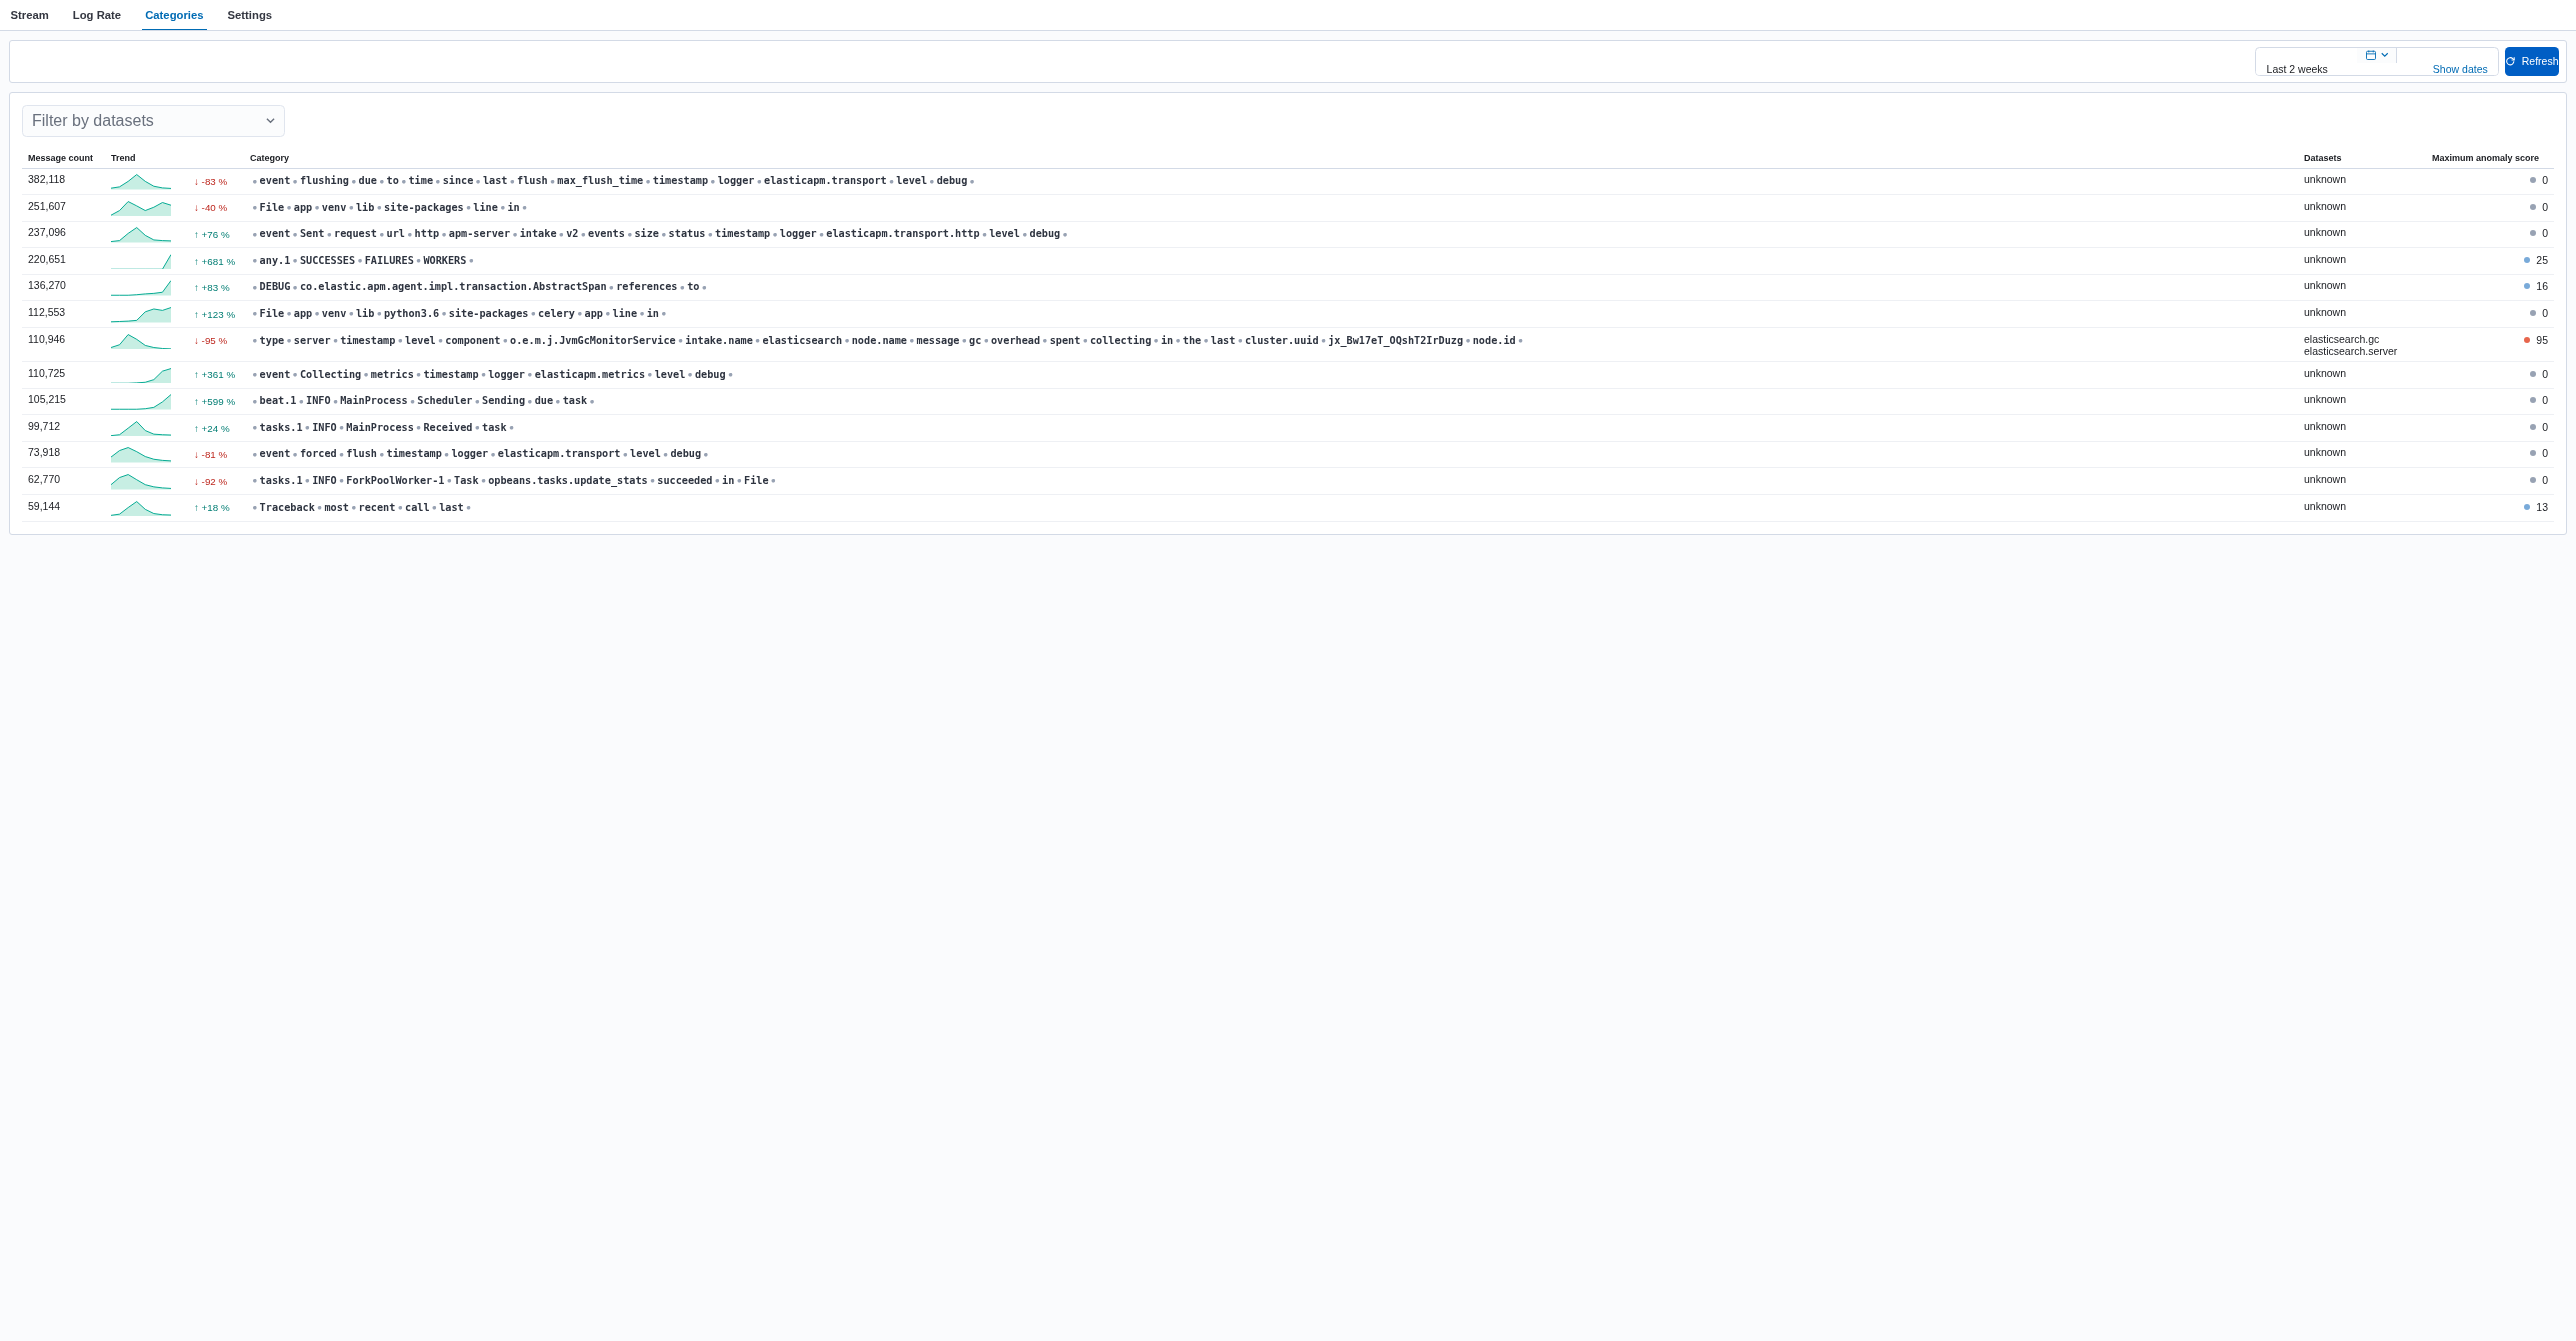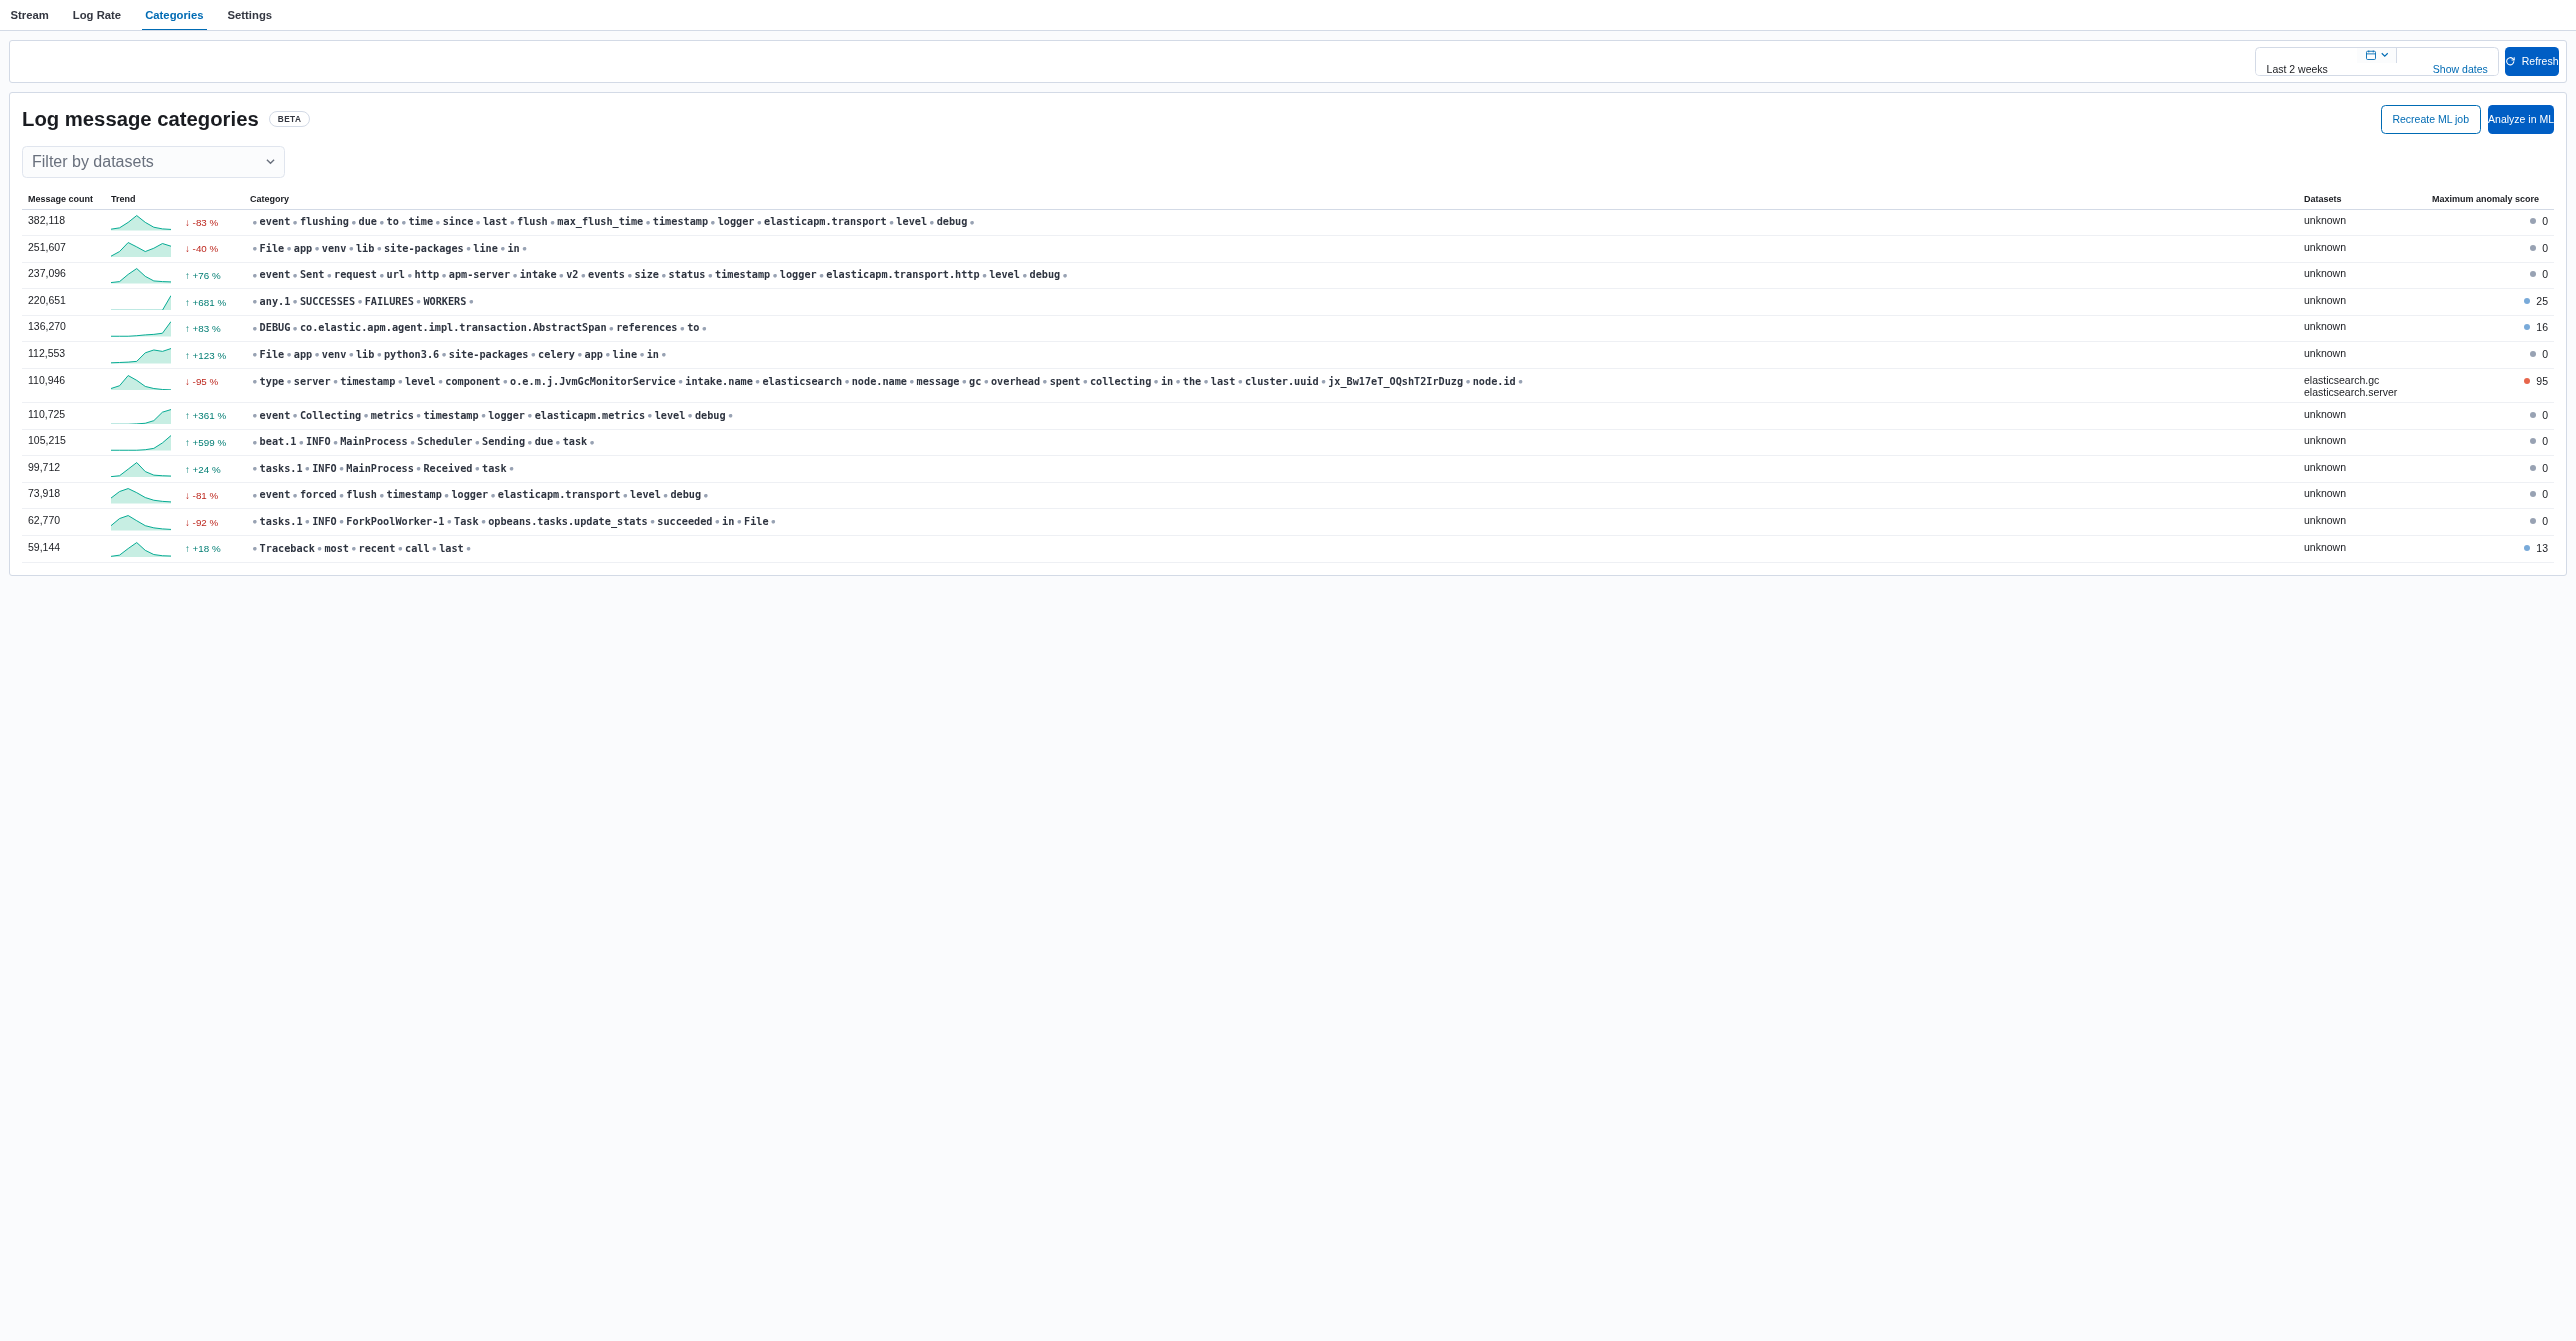--- a/index.html
+++ b/index.html
@@ -144,21 +144,21 @@
   border-bottom: 0.8px solid #eef0f4;
   vertical-align: top;
   font-size: 10.5px;
 }
 .col-count { width: 83px; text-align: left; padding-left: 15px; }
 .col-trend { width: 139px; }
 .col-category { }
 .col-datasets { width: 128px; }
 .col-score { width: 128px; text-align: right; padding-right: 12px; }
 .table th.col-score { text-align: left; }
-.spark-wrap { display: flex; align-items: center; gap: 14px; }
+.spark-wrap { display: flex; align-items: center; gap: 23px; }
 .spark { width: 60px; height: 16.6px; }
 .trend-val { font-size: 9.8px; }
 .trend-up { color: #017d73; }
 .trend-down { color: #bd271e; }
 .tokens { display: flex; flex-wrap: wrap; align-items: center; gap: 0; line-height: 1.6; }
 .dot { color: #98a2b3; font-size: 8.3px; padding: 0 2.3px; }
 .tok { font-family: "SFMono-Regular", Menlo, Consolas, monospace; font-size: 10.2px; font-weight: 700; color: #2e3440; }
 .score-cell { display: inline-flex; align-items: center; gap: 6px; justify-content: flex-end; width: 100%; }
 .score-dot { width: 6px; height: 6px; border-radius: 50%; display: inline-block; }
 .sev-none { background: #98a2b3; }
@@ -195,30 +195,20 @@
   <button class="btn-primary">
     <svg width="10.5" height="10.5" viewBox="0 0 16 16" fill="none" stroke="#fff" stroke-width="1.6">
         <path d="M13.5 8a5.5 5.5 0 1 1-1.6-3.9L14 6"></path>
         <path d="M14 2v4h-4"></path>
       </svg>
     <span>Refresh</span>
   </button>
 </div>
 
 <div class="panel">
-  <div class="panel-header">
-    <div class="title-row">
-      <h1 class="page-title">Log message categories</h1>
-      <span class="badge">BETA</span>
-    </div>
-    <div class="panel-actions">
-      <button class="btn-outline">Recreate ML job</button>
-      <button class="btn-primary">Analyze in ML</button>
-    </div>
-  </div>
 
   <div class="filter-select">
     <span>Filter by datasets</span>
     <svg width="9" height="9" viewBox="0 0 10 10">
         <path d="M1 3l4 4 4-4" fill="none" stroke="#69707d" stroke-width="1.5"></path>
       </svg>
   </div>
 
   <table class="table">
     <thead>

